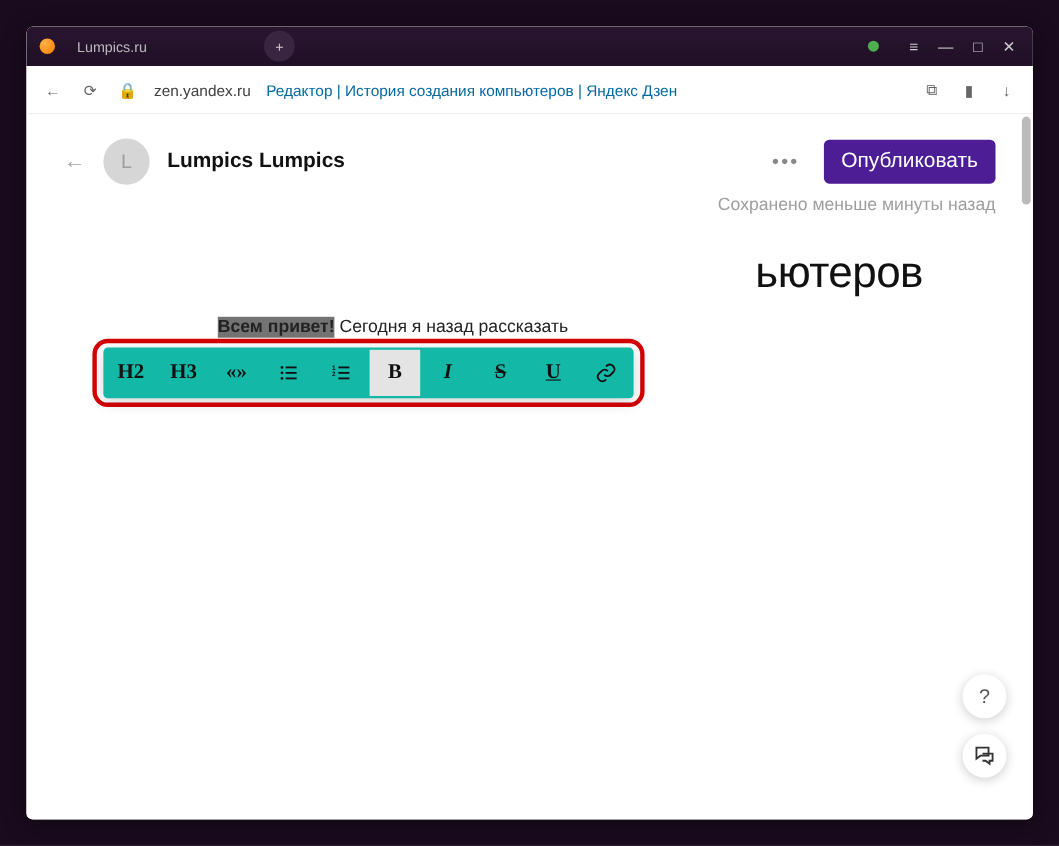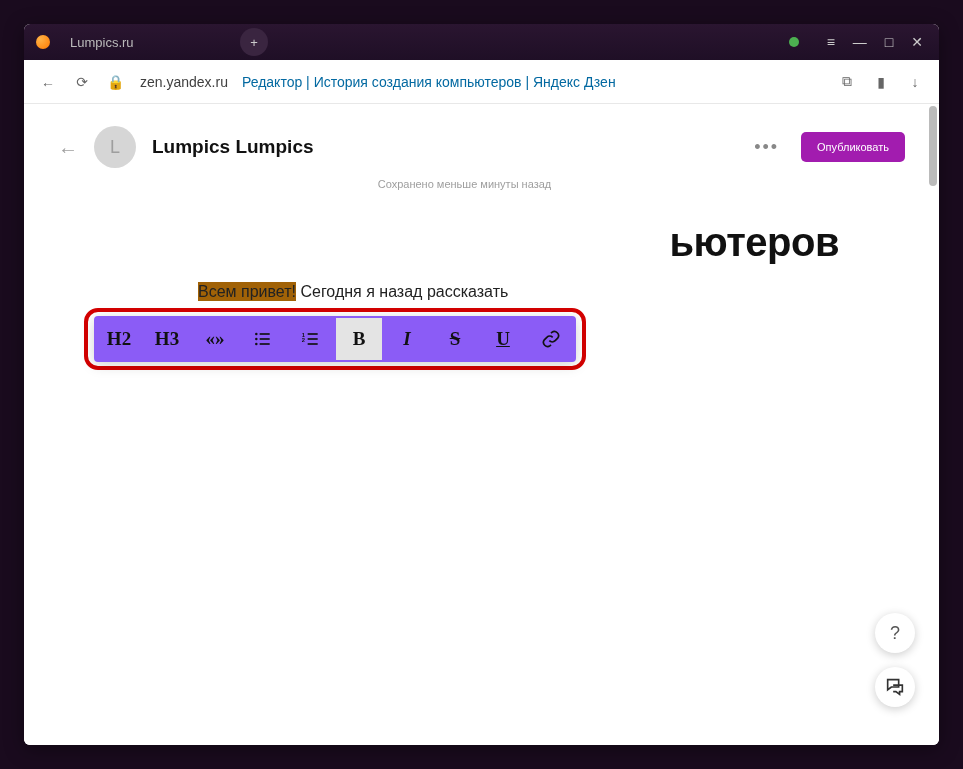--- a/index.html
+++ b/index.html
@@ -27,29 +27,29 @@
 .urltitle{color:#0369a1}
 .addrspacer{flex:1}
 .content{position:relative;height:calc(100% - 80px);background:#fff;overflow:hidden}
 .scrollbar{position:absolute;right:2px;top:2px;width:8px;height:80px;background:#bbb;border-radius:4px;cursor:pointer}
 .editor-header{display:flex;align-items:center;padding:22px 34px 6px 34px;gap:16px}
 .back-arrow{color:#9e9e9e;font-size:20px;cursor:pointer}
 .avatar{width:42px;height:42px;border-radius:50%;background:#d6d6d6;color:#9e9e9e;display:flex;align-items:center;justify-content:center;font-size:18px;font-weight:500}
 .author{font-size:19px;font-weight:700;color:#111}
 .hspacer{flex:1}
 .more{color:#888;font-size:18px;letter-spacing:2px;cursor:pointer;padding:0 6px}
-.publish{background:#a21caf;color:#fff;border:none;padding:9px 16px;border-radius:5px;font-size:11px;cursor:pointer}
-.saved{text-align:center;color:#9e9e9e;font-size:11px;padding-right:34px;padding-top:4px}
+.publish{background:#4c1d95;color:#fff;border:none;padding:9px 16px;border-radius:5px;font-size:19px;cursor:pointer}
+.saved{text-align:right;color:#9e9e9e;font-size:16px;padding-right:34px;padding-top:4px}
 .editor-body{padding:30px 60px;position:relative}
-.article-title{font-size:40px;font-weight:700;color:#111;text-align:right;padding-right:40px;letter-spacing:-0.5px}
+.article-title{font-size:40px;font-weight:400;color:#111;text-align:right;padding-right:40px;letter-spacing:-0.5px}
 .story{font-size:16px;color:#222;margin-top:18px;padding-left:114px}
-.story .bold-sel{font-weight:400;background:#a16207;padding:1px 0}
+.story .bold-sel{font-weight:700;background:#737373;padding:1px 0}
 .toolbar-wrap{position:absolute;left:60px;top:204px;z-index:5}
 .redbox{border:4px solid #d40000;border-radius:14px;padding:4px 6px;display:inline-block}
-.toolbar{background:#8b5cf6;display:flex;align-items:center;gap:2px;box-shadow:0 3px 14px rgba(0,0,0,.18);border-radius:4px;padding:2px}
+.toolbar{background:#14b8a6;display:flex;align-items:center;gap:2px;box-shadow:0 3px 14px rgba(0,0,0,.18);border-radius:4px;padding:2px}
 .tbtn{width:46px;height:42px;display:flex;align-items:center;justify-content:center;font-size:19px;font-weight:700;color:#111;cursor:pointer;font-family:Georgia,serif}
 .tbtn.active{background:#e4e4e4}
 .tbtn svg{width:20px;height:20px}
 .float-help{position:absolute;right:24px;bottom:92px;width:40px;height:40px;border-radius:50%;background:#fff;box-shadow:0 2px 10px rgba(0,0,0,.2);display:flex;align-items:center;justify-content:center;font-size:18px;color:#555;cursor:pointer}
 .float-chat{position:absolute;right:24px;bottom:38px;width:40px;height:40px;border-radius:50%;background:#fff;box-shadow:0 2px 10px rgba(0,0,0,.2);display:flex;align-items:center;justify-content:center;cursor:pointer}
 </style>
 </head>
 <body>
 
 <div class="window">

